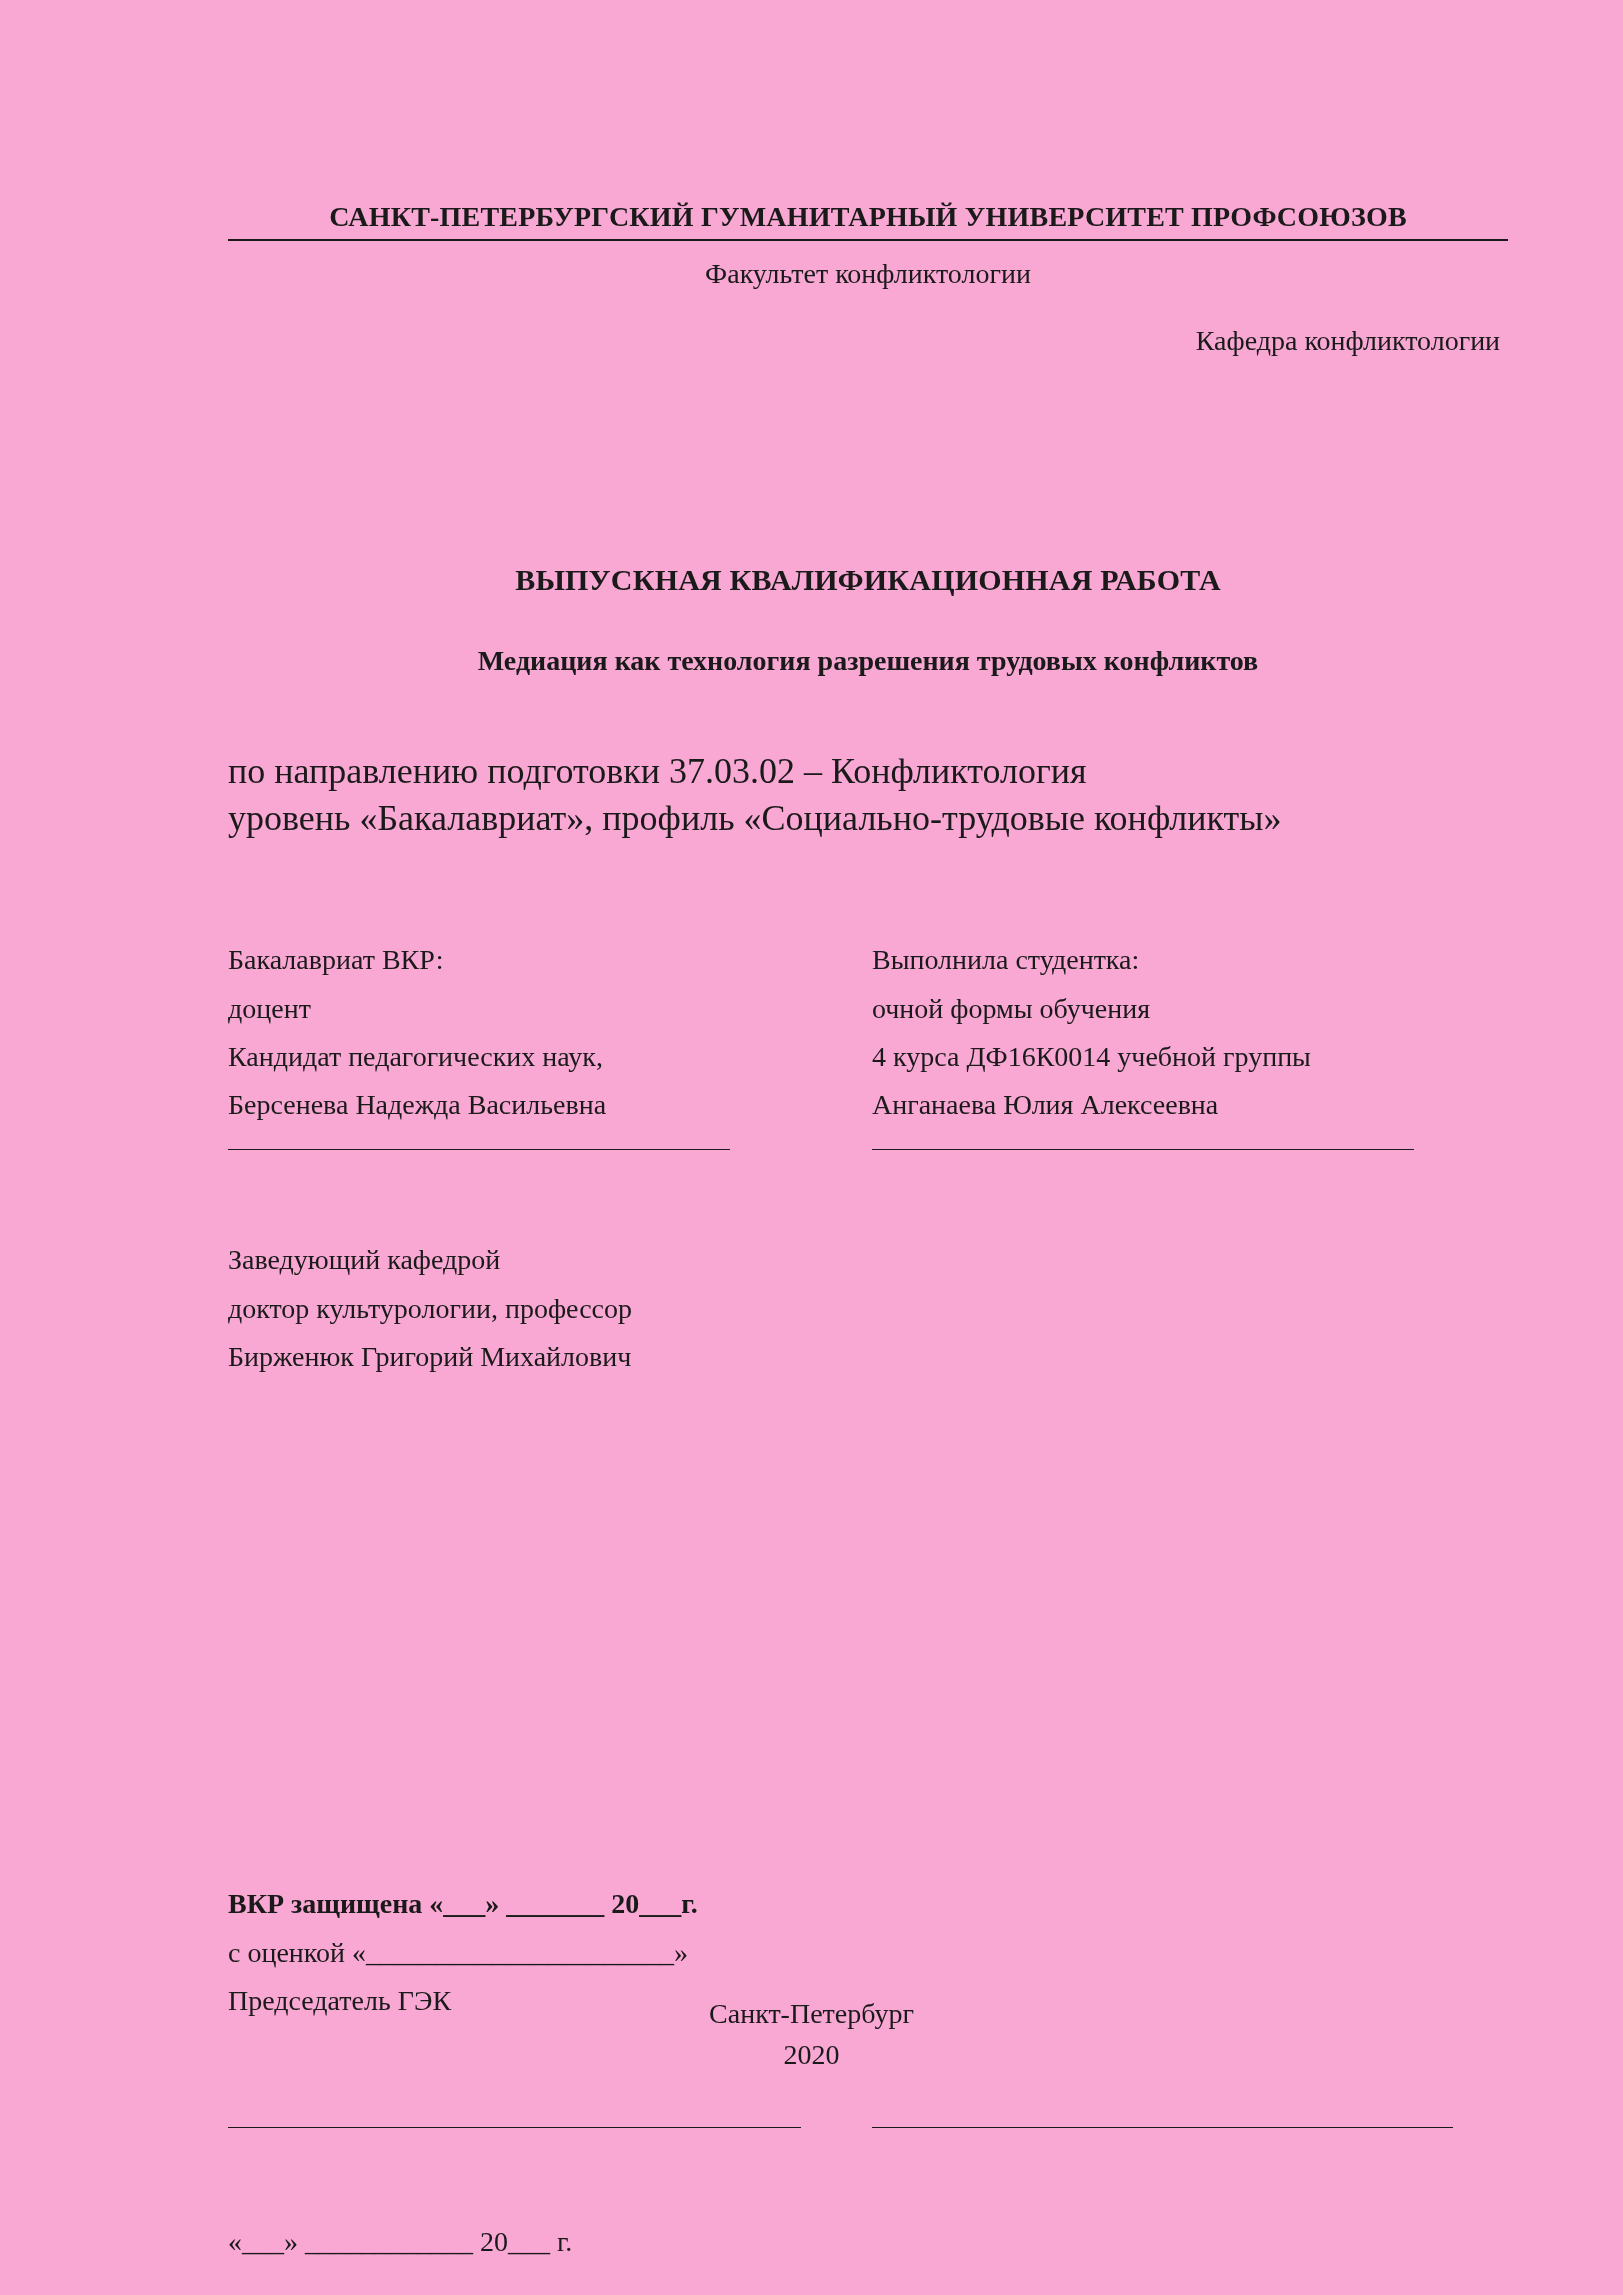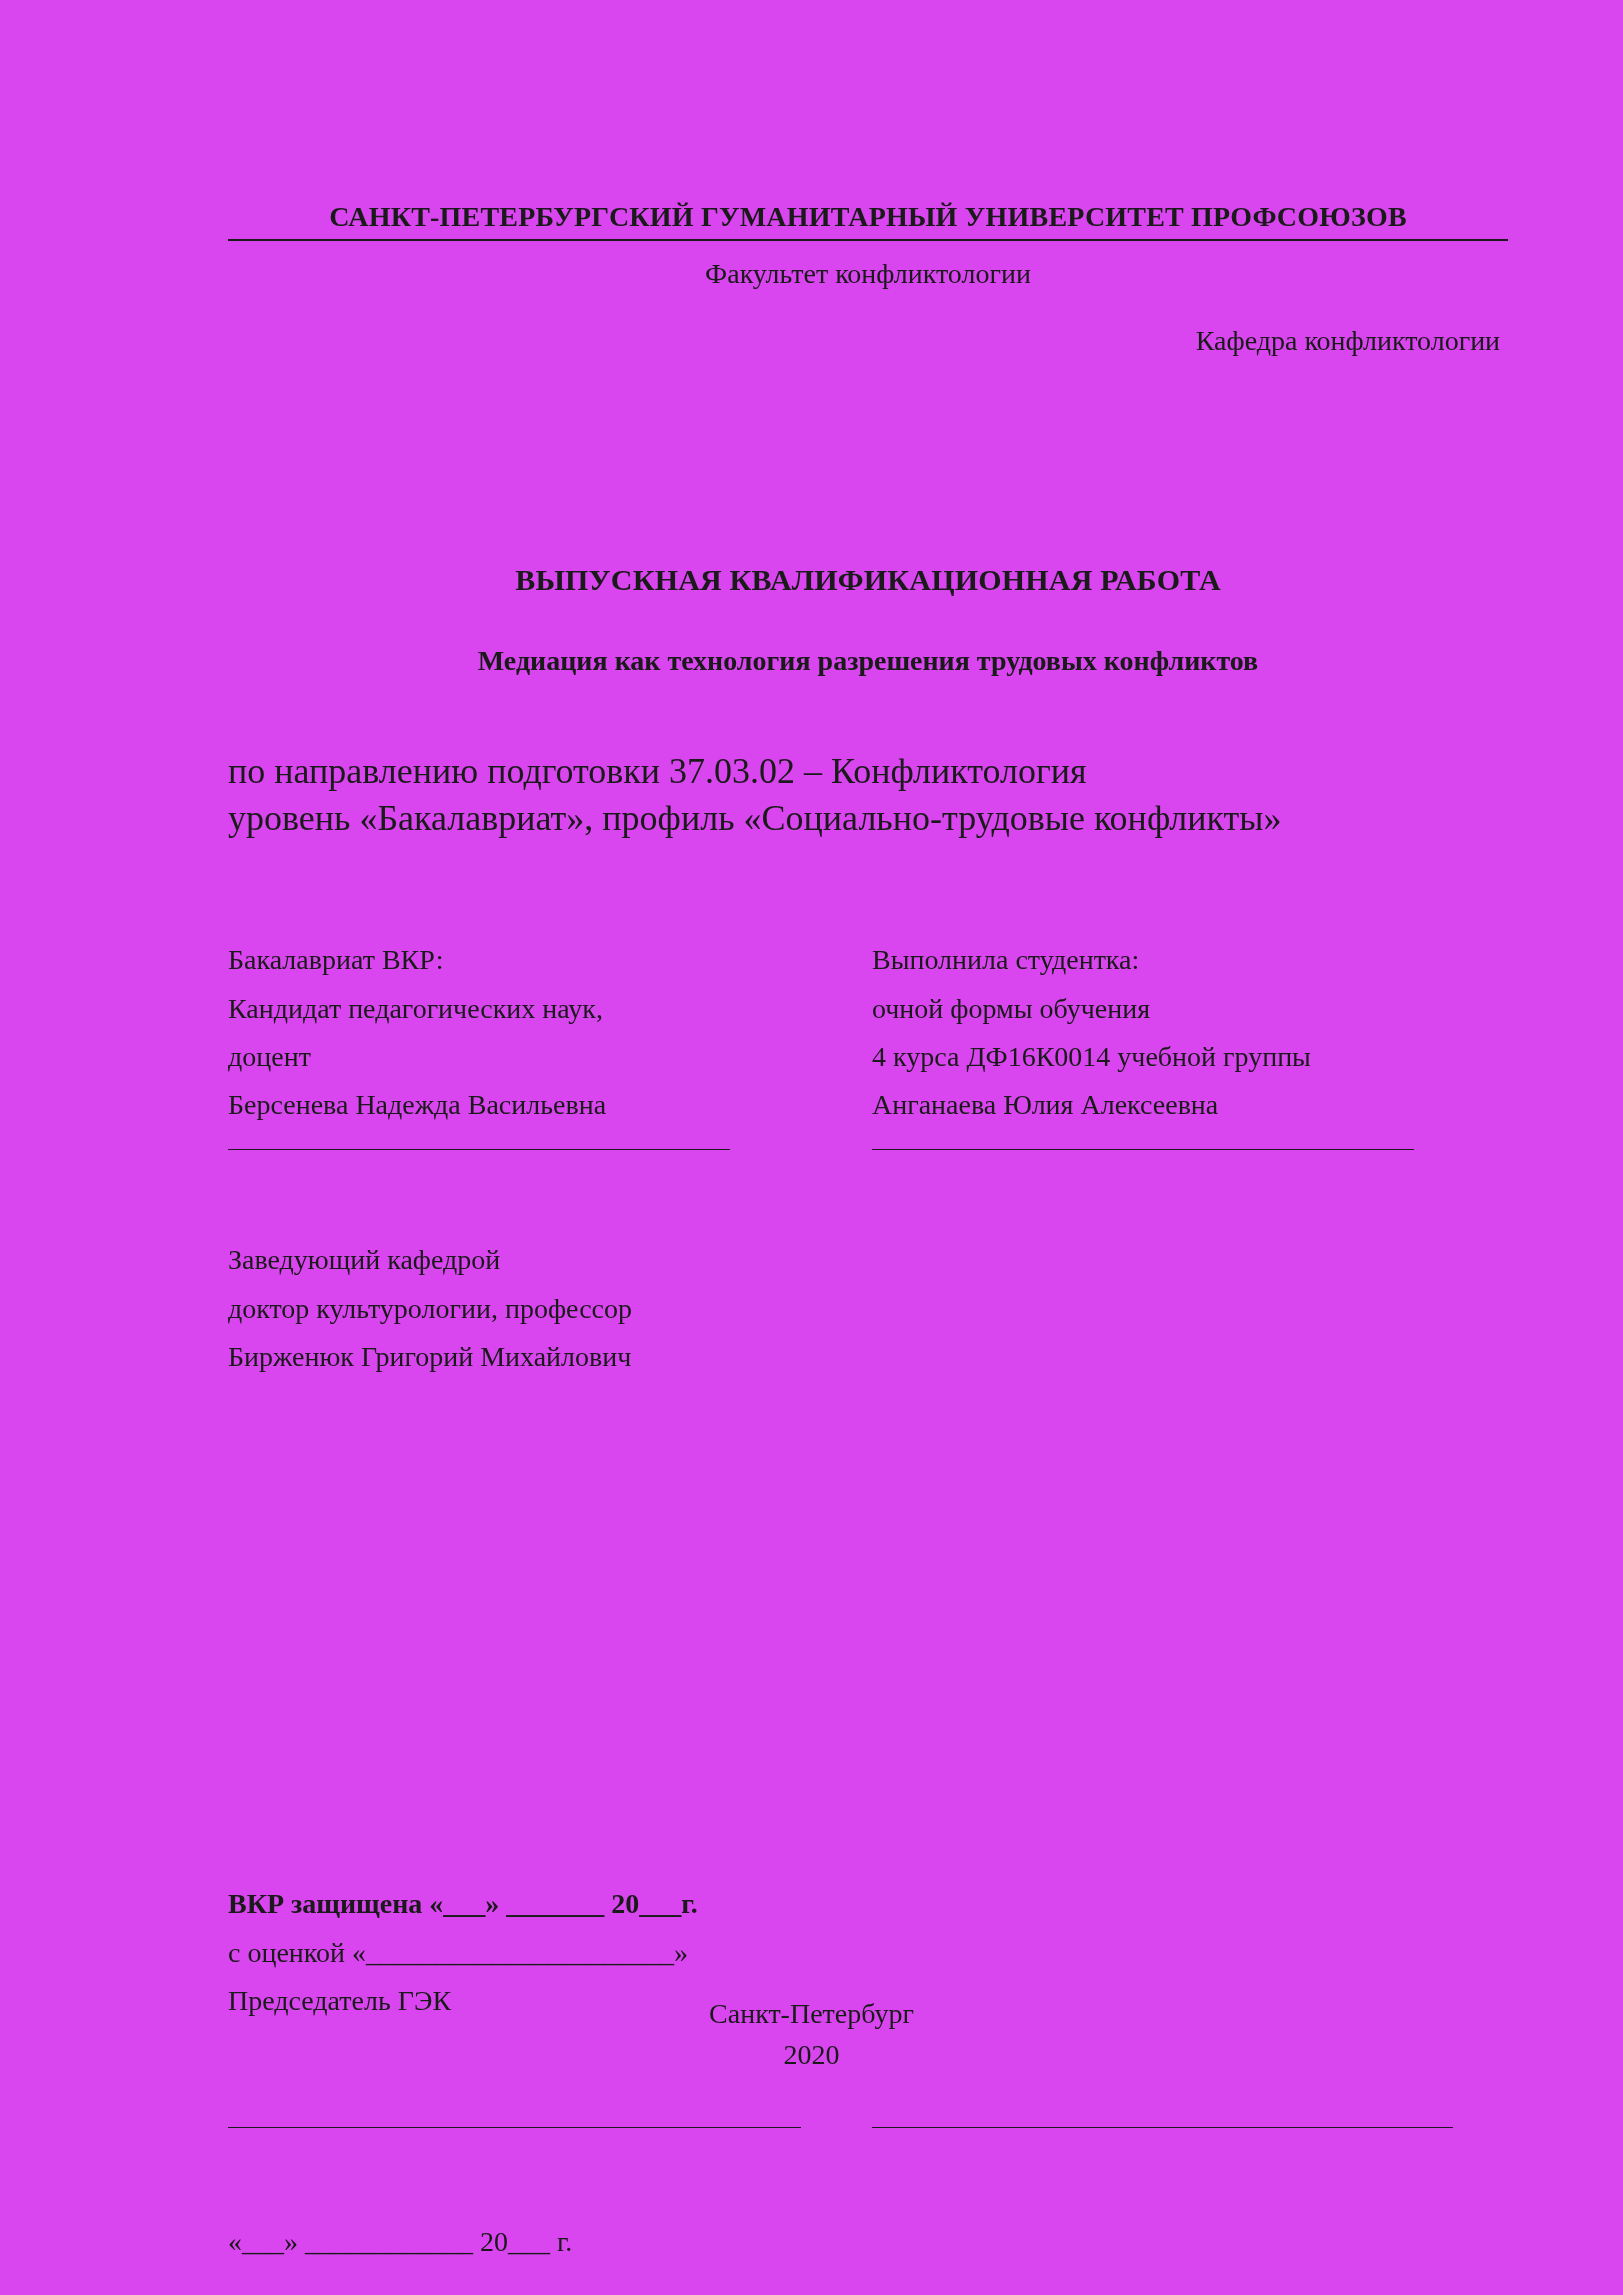--- a/index.html
+++ b/index.html
@@ -13,21 +13,21 @@
     font-family: "Liberation Serif", "DejaVu Serif", serif;
     color: #1a1a1a;
     -webkit-font-smoothing: antialiased;
   }
   .page {
     position: relative;
     width: 1623px;
     height: 2295px;
     box-sizing: border-box;
     padding: 0;
-    background: #d946ef;
+    background: #f9a8d4;
   }
   .content {
     position: absolute;
     left: 228px;
     top: 200px;
     width: 1280px;
   }
 
   
   .univ-title {
@@ -155,22 +155,22 @@
     <div class="work-title">Медиация как технология разрешения трудовых конфликтов</div>
 
     <div class="direction">
       <div>по направлению подготовки 37.03.02 – Конфликтология</div>
       <div>уровень «Бакалавриат», профиль «Социально-трудовые конфликты»</div>
     </div>
 
     <div class="sig-block">
       <div class="col-left">
         <div class="line-txt">Бакалавриат ВКР:</div>
+        <div class="line-txt">доцент</div>
         <div class="line-txt">Кандидат педагогических наук,</div>
-        <div class="line-txt">доцент</div>
         <div class="line-txt">Берсенева Надежда Васильевна</div>
         <div class="rule-short w-left-1"></div>
       </div>
       <div class="col-right">
         <div class="line-txt">Выполнила студентка:</div>
         <div class="line-txt">очной формы обучения</div>
         <div class="line-txt">4 курса ДФ16К0014 учебной группы</div>
         <div class="line-txt">Анганаева Юлия Алексеевна</div>
         <div class="rule-short w-right-1"></div>
       </div>

